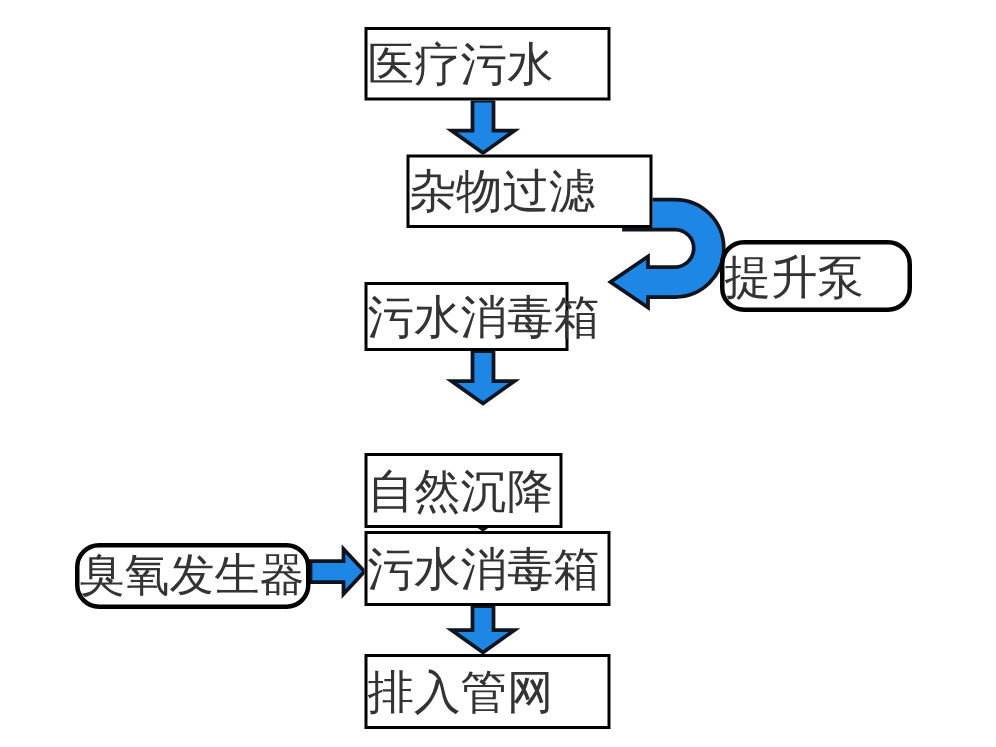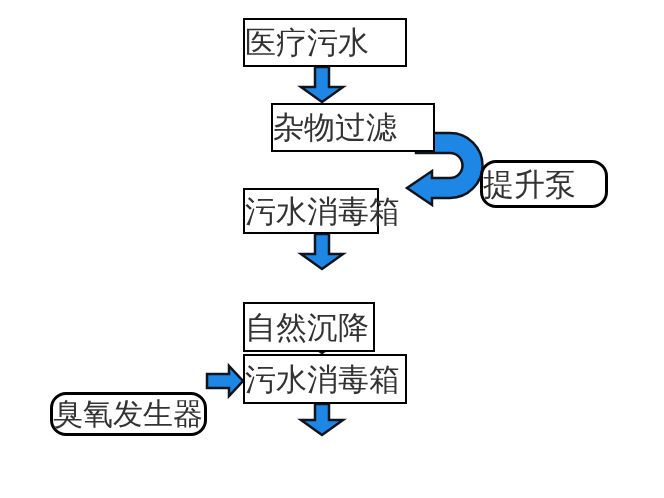--- a/index.html
+++ b/index.html
@@ -22,21 +22,21 @@
     line-height:1;
   }
   .node.rounded{border-radius:16px;border-width:3px;margin-top:18px;}
   #n0{left:243px;top:18px;width:164px;height:49px;}
   #n1{left:243px;top:103px;width:164px;height:49px;margin-left:28px;}
   #n2{left:243px;top:188px;width:136px;height:46px;}
   #n3{left:243px;top:270px;width:132px;height:50px;margin-top:32px;}
   #n4{left:243px;top:354px;width:164px;height:50px;}
   #n5{left:243px;top:436px;width:164px;height:50px;}
   #pump{left:480px;top:142px;width:128px;height:48px;}
-  #ozone{left:50px;top:374px;width:157px;height:44px;font-size:30px;}
+  #ozone{left:50px;top:344px;width:157px;height:44px;font-size:30px;}
   svg.arrows{position:absolute;left:0;top:0;display:block;}
   .arrow{
     fill:var(--arrow-fill,#1e87e5);
     stroke:var(--arrow-outline,#10141f);
     stroke-width:2.5;
     stroke-linejoin:miter;
   }
 </style>
 </head>
 <body>
@@ -73,14 +73,17 @@
   </div>
 
   <div class="node rounded" id="ozone">
     <span>臭氧发生器</span>
   </div>
 
   <div class="node" id="n4">
     <span>污水消毒箱</span>
   </div>
 
+  <div class="node" id="n5">
+    <span>排入管网</span>
+  </div>
 
 </div>
 
 </body></html>

